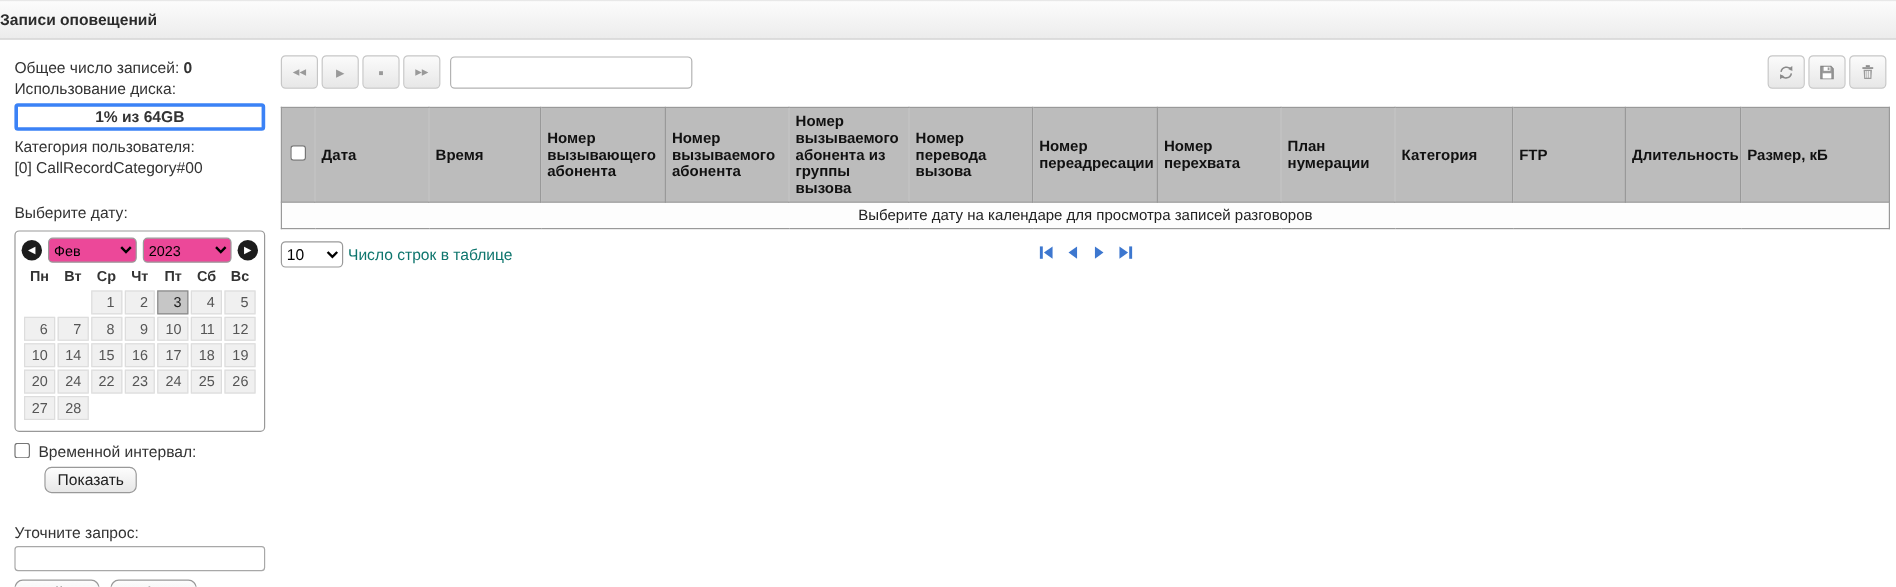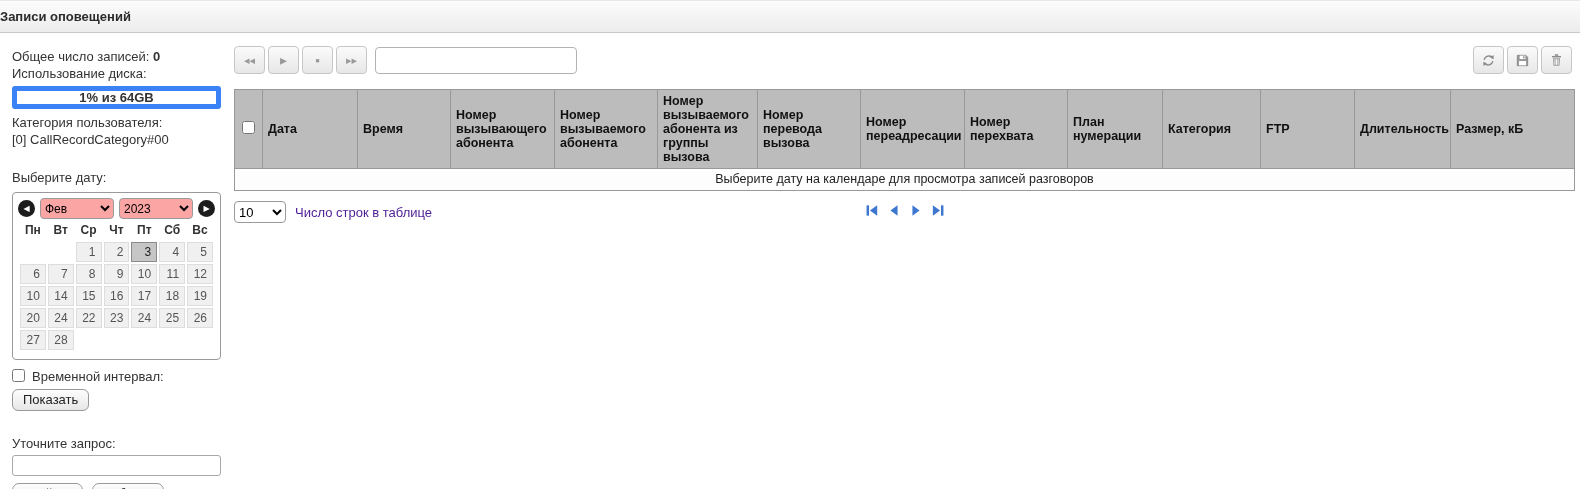--- a/index.html
+++ b/index.html
@@ -10,45 +10,45 @@
   .topbar { height:33px; display:flex; align-items:center; 
     background:linear-gradient(#fcfcfc,#ececec); border-bottom:1px solid #c9c9c9;
     border-top:1px solid #e8e8e8; }
   .topbar .title { font-size:13px; font-weight:bold; color:#2b2b2b; }
 
   .layout { display:flex; }
 
   
   .sidebar { width:232px; flex:0 0 232px; padding:15px 11px 0 12px; font-size:13px; }
   .line { line-height:17px; }
-  .disk-box { margin:4px 0 5px; height:23px; border:5px solid #3b82f6; border-radius:3px;
+  .disk-box { margin:4px 0 5px; height:23px; border:3px solid #3b82f6; border-radius:3px;
     background:#fff; display:flex; align-items:center; justify-content:center;
     font-weight:bold; font-size:13px; }
   .select-date { margin-top:21px; }
 
   .calendar { margin-top:6px; border:1px solid #999; border-radius:4px; padding:5px 5px 7px; background:#fff; }
   .cal-header { display:flex; align-items:center; gap:5px; }
   .cal-nav { width:17px; height:17px; border-radius:50%; background:#1c1c1c; color:#fff;
     border:none; font-size:9px; line-height:17px; text-align:center; cursor:pointer;
     flex:0 0 17px; padding:0; display:flex; align-items:center; justify-content:center; }
   .cal-header select { flex:1; height:21px; font-size:12px; border:1px solid #9a9a9a;
-    border-radius:4px; background:#fca5a5; font-family:"Liberation Sans",sans-serif; }
+    border-radius:4px; background:#ec4899; font-family:"Liberation Sans",sans-serif; }
   .cal-table { width:100%; border-collapse:separate; border-spacing:2px; margin-top:0; }
   .cal-table th { font-size:12px; font-weight:bold; color:#333; padding:2px 0 3px; text-align:center; }
   .cal-table td { padding:0; }
   .day-btn { display:block; width:100%; text-align:right; font-size:12px; color:#555;
     background:#f0f0f0; border:1px solid #ddd; padding:2px 5px; cursor:pointer;
     font-family:"Liberation Sans",sans-serif; }
   .day-btn.sel { background:#c6c6c6; border:1px solid #8a8a8a; color:#222; }
 
   .interval-row { display:flex; align-items:flex-start; gap:7px; margin-top:9px; font-size:13px; }
   .btn { font-size:13px; color:#222; padding:2px 10px 3px; border:1px solid #999;
     border-radius:6px; background:linear-gradient(#fdfdfd,#e7e7e7); cursor:pointer;
     font-family:"Liberation Sans",sans-serif; }
-  .show-btn { margin-top:5px; }
+  .show-btn { margin-top:5px;margin-left:25px; }
   .refine-label { margin-top:24px; }
   .refine-input { width:100%; height:21px; margin-top:3px; border:1px solid #a8a8a8;
     border-radius:3px; padding:0 4px; font-size:13px; }
   .btn-row { display:flex; gap:9px; margin-top:7px; }
   .btn-row .btn { padding:2px 16px 3px; border-radius:7px; }
 
   
   .main { flex:1; padding:13px 12px 0 2px; }
   .toolbar { display:flex; align-items:center; margin-bottom:15px; }
   .tool-btn { width:31px; height:28px; margin-right:3px; border:1px solid #c6c6c6;
@@ -65,21 +65,21 @@
     font-weight:bold; color:#111; text-align:left; padding:4px 5px; line-height:1.12;
     vertical-align:middle; overflow:hidden; }
   .grid thead th.cb { text-align:center; padding:4px 2px; }
   .grid .empty-row td { border:1px solid #999; border-top:none; background:#fdfdfd;
     text-align:center; font-size:12.5px; color:#222; padding:3px 0 4px; }
 
   
   .pager { position:relative; display:flex; align-items:center; margin-top:10px; }
   .pager select { width:52px; height:22px; font-size:13px; border:1px solid #9a9a9a;
     border-radius:4px; background:#fff; font-family:"Liberation Sans",sans-serif; }
-  .pager .rows-label { margin-left:9px; font-size:13px; color:#4c1d95; }
+  .pager .rows-label { margin-left:4px; font-size:13px; color:#0f766e; }
   .pager-icons { position:absolute; left:50%; transform:translateX(-50%); top:2px;
     display:flex; gap:7px; }
   .pager-icons .pg { width:15px; height:15px; cursor:pointer; display:block; }
 
   svg { display:block; }
 </style>
 </head>
 <body>
 
 <div class="topbar">

